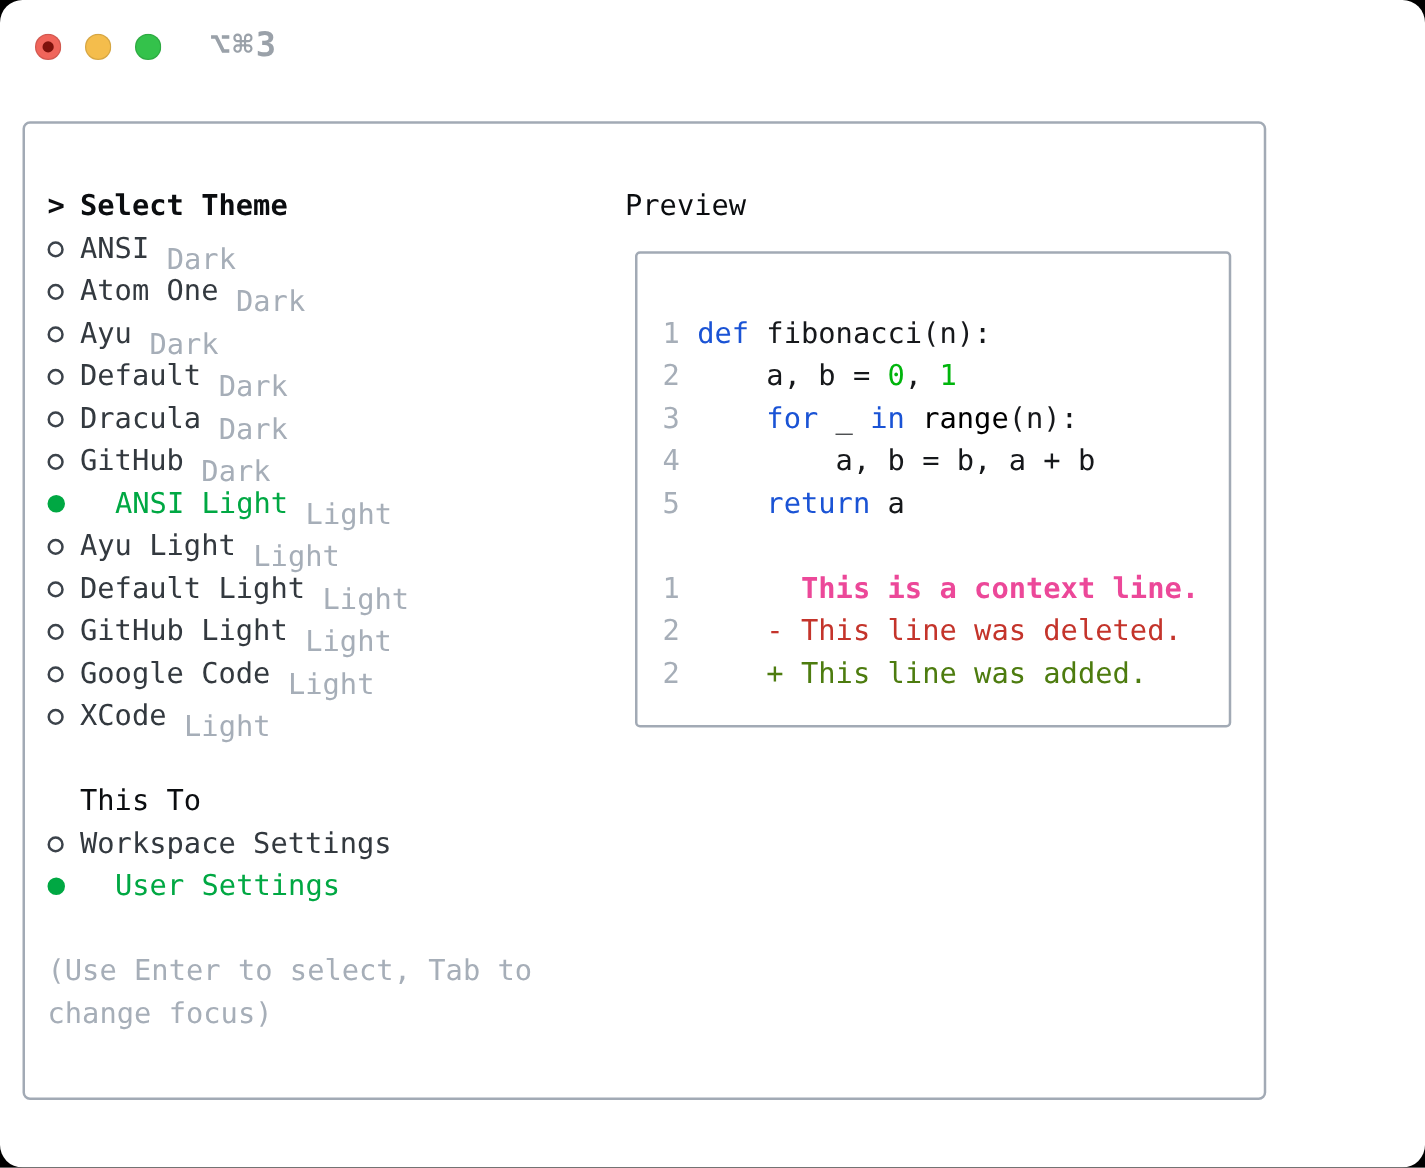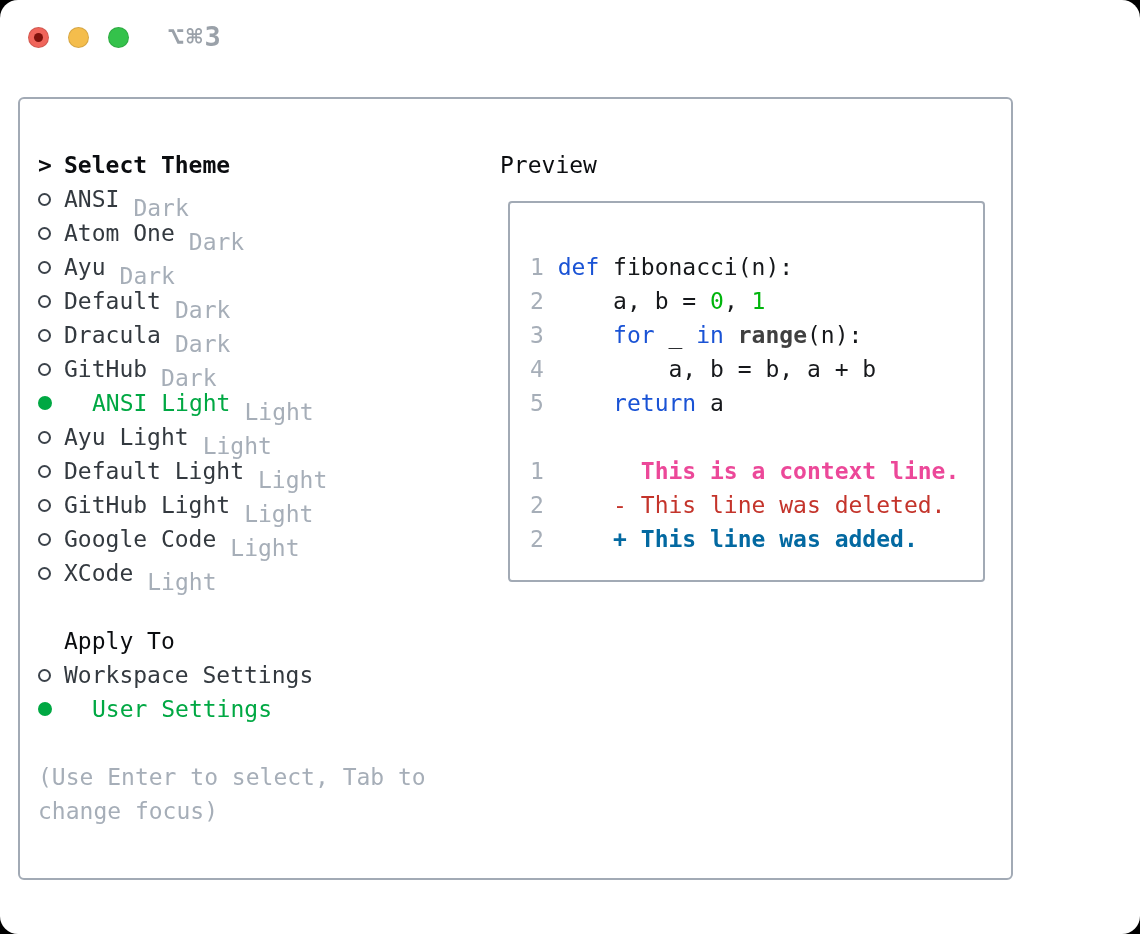--- a/index.html
+++ b/index.html
@@ -41,25 +41,25 @@
   
   .preview-title{position:absolute;left:480px;top:49px;height:34px;display:flex;align-items:center;
          font-size:23px;font-weight:400;color:#0b0d10;}
   .preview-box{position:absolute;left:488px;top:102px;width:477px;height:381px;box-sizing:border-box;
          border:2px solid #a2aab5;border-radius:4px;background:#fff;overflow:hidden;}
   .code{position:absolute;left:20px;top:47px;}
   .code-line{height:34px;line-height:34px;font-size:23px;white-space:pre;}
   .lnum{color:#a6aeb8;}
   .c-plain{color:#16181b;}
   .c-keyword{color:#1a53d5;}
-  .c-function{color:#404040;font-weight:bold;}
+  .c-function{color:#000000;}
   .c-number{color:#00b50c;}
   .c-context{color:#ec4899;font-weight:bold;}
   .c-deleted{color:#c4342b;text-align:right;}
-  .c-added{color:#0369a1;font-weight:bold;}
+  .c-added{color:#4d7c0f;}
 </style>
 </head>
 <body>
 
 <div class="screen">
   <div class="window">
 
     <div class="traffic">
       <button class="light close">
         <span class="inner-dot"></span>
@@ -86,21 +86,21 @@
           <div class="row"><span class="slot"><span class="dot"></span></span><span class="label">Ayu Light</span><span class="variant">Light</span></div>
           <div class="row"><span class="slot"><span class="dot"></span></span><span class="label">Default Light</span><span class="variant">Light</span></div>
           <div class="row"><span class="slot"><span class="dot"></span></span><span class="label">GitHub Light</span><span class="variant">Light</span></div>
           <div class="row"><span class="slot"><span class="dot"></span></span><span class="label">Google Code</span><span class="variant">Light</span></div>
           <div class="row"><span class="slot"><span class="dot"></span></span><span class="label">XCode</span><span class="variant">Light</span></div>
         </div>
 
       <div class="alist">
         <div class="row header">
           <span class="slot"></span>
-          <span class="label apply-title">Apply To</span>
+          <span class="label apply-title">This To</span>
         </div>
       <div class="row"><span class="slot"><span class="dot"></span></span><span class="label">Workspace Settings</span></div>
           <div class="row"><span class="slot"><span class="dot selected"></span></span><span class="label sel">User Settings</span></div>
         </div>
 
       <div class="hint">(Use Enter to select, Tab to change focus)</div>
 
       <div class="preview-title">Preview</div>
       <div class="preview-box">
         <div class="code">

